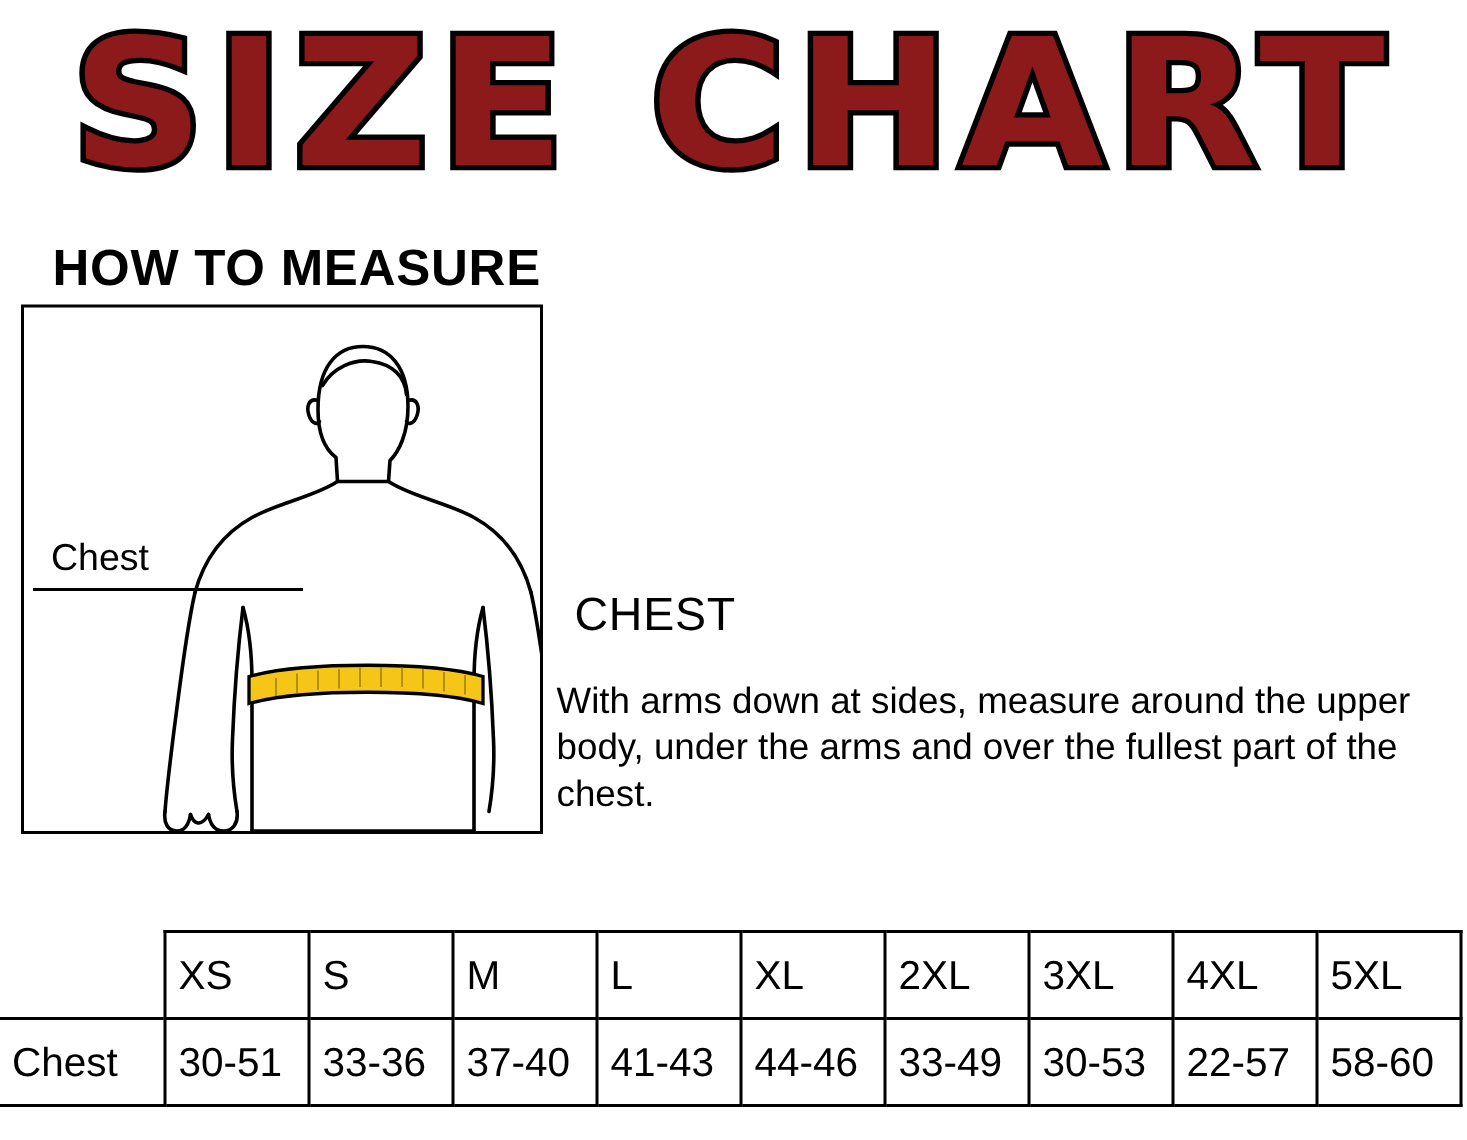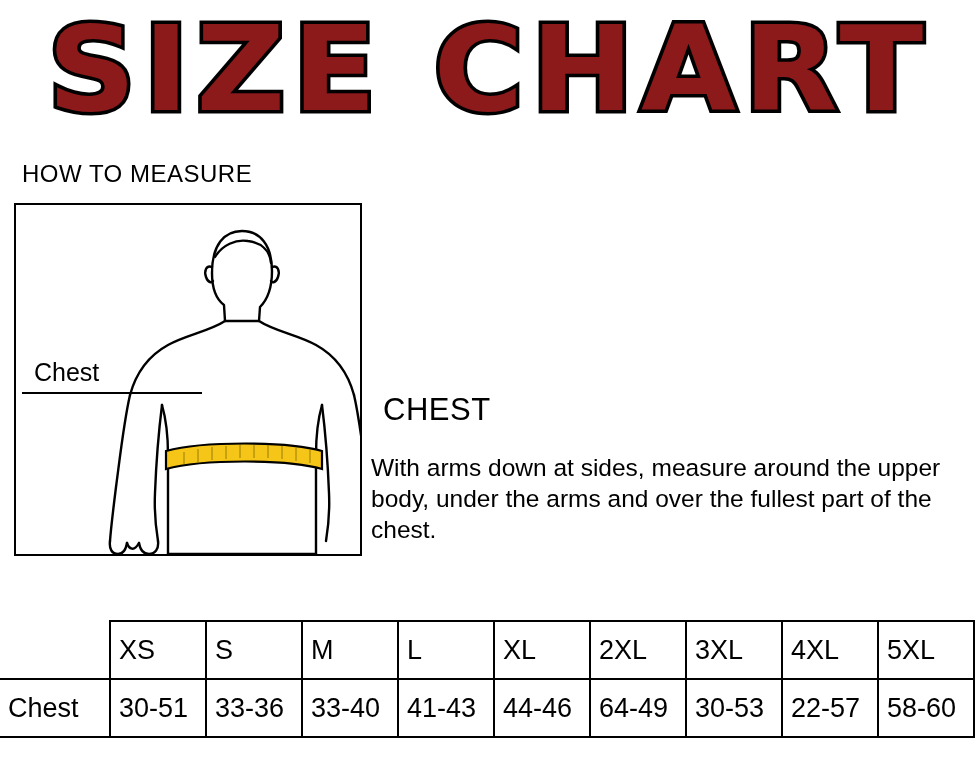--- a/index.html
+++ b/index.html
@@ -35,24 +35,24 @@
     -webkit-text-stroke: 7px #000000;
     paint-order: stroke fill;
     text-transform: uppercase;
     white-space: nowrap;
     transform: scaleX(1.04);
   }
 
   
   .how-to {
     position: absolute;
-    left: 22px;
+    left: 35px;
     top: 160px;
-    font-size: 24px;
-    font-weight: normal;
+    font-size: 34px;
+    font-weight: bold;
     letter-spacing: 0.5px;
     font-family: "Liberation Sans", sans-serif;
   }
 
   
   .figure-box {
     position: absolute;
     left: 14px;
     top: 203px;
     width: 348px;
@@ -206,22 +206,22 @@
     <td class="col-cell">XL</td>
     <td class="col-cell">2XL</td>
     <td class="col-cell">3XL</td>
     <td class="col-cell">4XL</td>
     <td class="col-cell">5XL</td>
   </tr>
   <tr>
     <td class="row-head">Chest</td>
     <td class="col-cell">30-51</td>
     <td class="col-cell">33-36</td>
-    <td class="col-cell">33-40</td>
+    <td class="col-cell">37-40</td>
     <td class="col-cell">41-43</td>
     <td class="col-cell">44-46</td>
-    <td class="col-cell">64-49</td>
+    <td class="col-cell">33-49</td>
     <td class="col-cell">30-53</td>
     <td class="col-cell">22-57</td>
     <td class="col-cell">58-60</td>
   </tr>
 </tbody>
   </table>
 
 </body></html>

